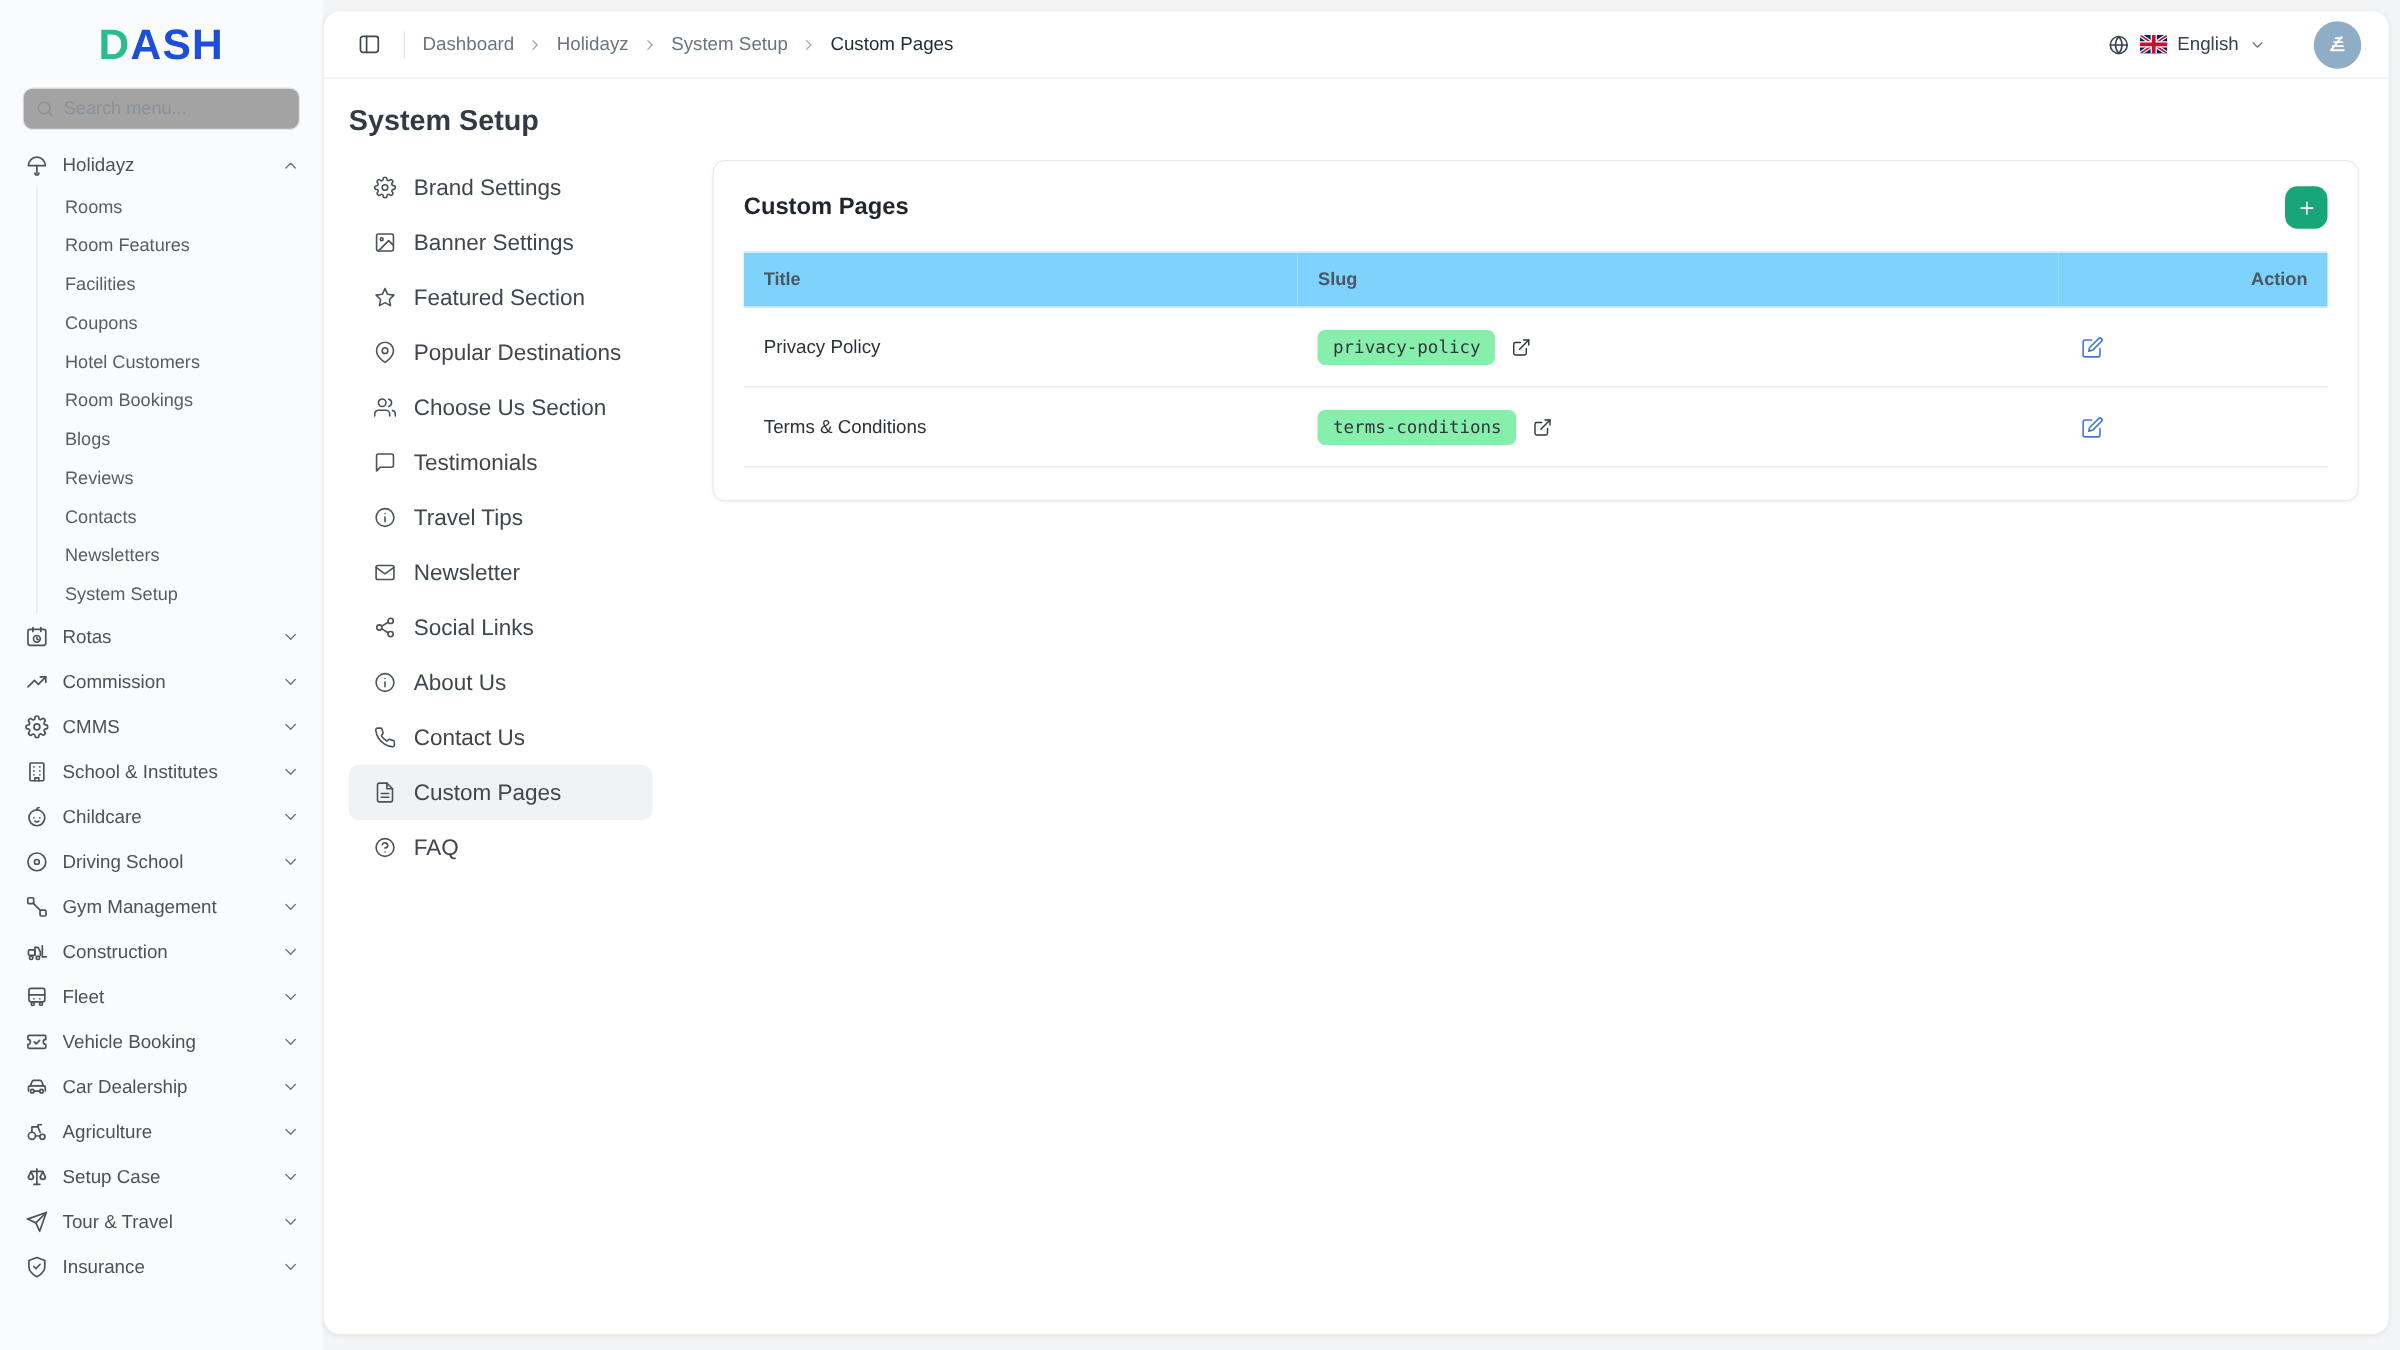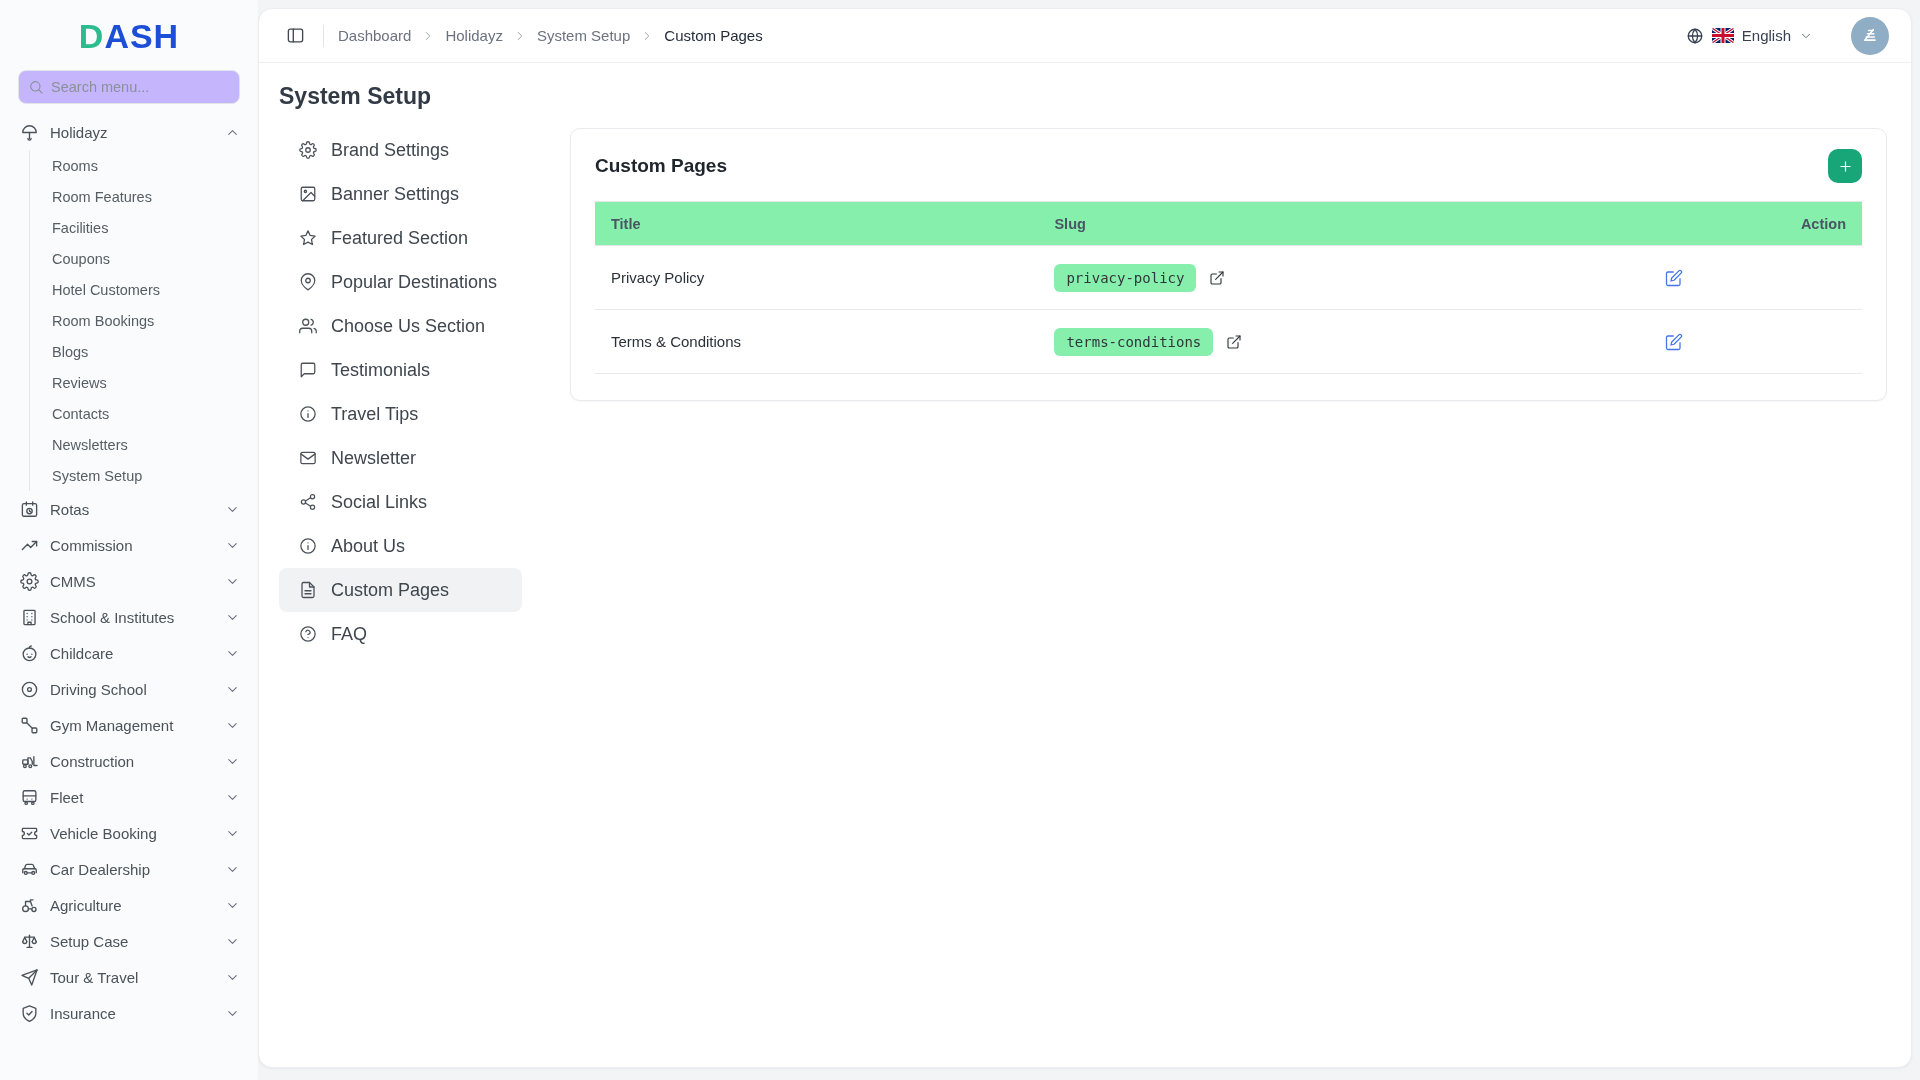--- a/index.html
+++ b/index.html
@@ -13,21 +13,21 @@
   
   .sidebar { position:absolute; left:0; top:0; width:258px; height:1080px;
     background:#fafbfc; padding-top:14px; overflow:hidden; }
   .logo { height:44px; display:flex; align-items:center; justify-content:center;
     font-size:34px; font-weight:700; letter-spacing:1px; cursor:pointer; }
   .logo .d1 { color:#2bbc8e; }
   .logo .d2 { color:#1d4ed8; }
   .search-wrap { margin:12px 18px 10px; position:relative; }
   .search-wrap .s-ic { position:absolute; left:10px; top:9px; color:#8a9199; }
   .search-input { width:100%; height:34px; border:1px solid #e0e4e8; border-radius:8px;
-    background:#c4b5fd; padding:0 10px 0 32px; font-size:14.5px; color:#374151; outline:none;
+    background:#a3a3a3; padding:0 10px 0 32px; font-size:14.5px; color:#374151; outline:none;
     font-family:inherit; }
   .search-input::placeholder { color:#8a9199; }
 
   .nav { margin-top:6px; }
   .nav-group { height:36px; display:flex; align-items:center; gap:11px;
     padding:0 18px 0 20px; font-size:15px; color:#4b5259; cursor:pointer; }
   .nav-group .glabel { flex:1; white-space:nowrap; overflow:hidden; }
   .nav-group .gchev { color:#6b7280; }
   .submenu { margin-left:29px; border-left:1px solid #e5e8eb; }
   .sub-item { height:31px; display:flex; align-items:center; padding-left:22px;
@@ -68,21 +68,21 @@
 
   .card { flex:1; border:1px solid #e8eaed; border-radius:10px; background:#fff;
     padding:20px 24px 26px; margin-right:2px;
     box-shadow:0 1px 2px rgba(16,24,40,.04); }
   .card-head { display:flex; align-items:center; }
   .card-title { font-size:19px; font-weight:700; color:#1e252c; }
   .add-btn { margin-left:auto; width:34px; height:34px; border:none; border-radius:10px;
     display:flex; align-items:center; justify-content:center; color:#fff; cursor:pointer; }
 
   table.pages { width:100%; border-collapse:collapse; margin-top:18px; }
-  .pages th { background:#86efac; text-align:left; font-size:14.5px; font-weight:600;
+  .pages th { background:#7dd3fc; text-align:left; font-size:14.5px; font-weight:600;
     color:#4b5563; height:44px; padding:0 16px;
     border-top:1px solid #e5e8eb; border-bottom:1px solid #e5e8eb; }
   .pages th.c-title { width:35%; }
   .pages th.c-slug  { width:48%; }
   .pages th.c-action{ width:17%;text-align:right; }
   .pages td { height:64px; padding:0 16px; border-bottom:1px solid #e8eaed;
     font-size:15px; color:#2a3138; }
   .slug-cell { display:flex; align-items:center; gap:11px; }
   .slug-badge { display:inline-block; background:#86efac; border-radius:6px;
     padding:6px 12px; font-family:"DejaVu Sans Mono","Liberation Mono",monospace;
@@ -545,20 +545,28 @@
           </div>
           <div class="menu-item">
             <span class="mi-ic" style="display: flex;">
               <svg class="ic" viewBox="0 0 24 24" width="18" height="18">
                 <circle cx="12" cy="12" r="9.5"></circle>
                 <line x1="12" y1="16.5" x2="12" y2="11.5"></line>
                 <line x1="12" y1="7.8" x2="12.01" y2="7.8"></line>
               </svg>
             </span>
             <span>About Us</span>
+          </div>
+          <div class="menu-item">
+            <span class="mi-ic" style="display: flex;">
+              <svg class="ic" viewBox="0 0 24 24" width="18" height="18">
+                <path d="M22 16.92v3a2 2 0 0 1-2.18 2 19.79 19.79 0 0 1-8.63-3.07 19.5 19.5 0 0 1-6-6A19.79 19.79 0 0 1 2.12 4.18 2 2 0 0 1 4.11 2h3a2 2 0 0 1 2 1.72c.13.96.36 1.9.7 2.81a2 2 0 0 1-.45 2.11L8.09 9.91a16 16 0 0 0 6 6l1.27-1.27a2 2 0 0 1 2.11-.45c.91.34 1.85.57 2.81.7A2 2 0 0 1 22 16.92z"></path>
+              </svg>
+            </span>
+            <span>Contact Us</span>
           </div>
           <div class="menu-item active">
             <span class="mi-ic" style="display: flex;">
               <svg class="ic" viewBox="0 0 24 24" width="18" height="18">
                 <path d="M14 2H6a2 2 0 0 0-2 2v16a2 2 0 0 0 2 2h12a2 2 0 0 0 2-2V8z"></path>
                 <polyline points="14 2 14 8 20 8"></polyline>
                 <line x1="16" y1="13" x2="8" y2="13"></line>
                 <line x1="16" y1="17" x2="8" y2="17"></line>
               </svg>
             </span>

